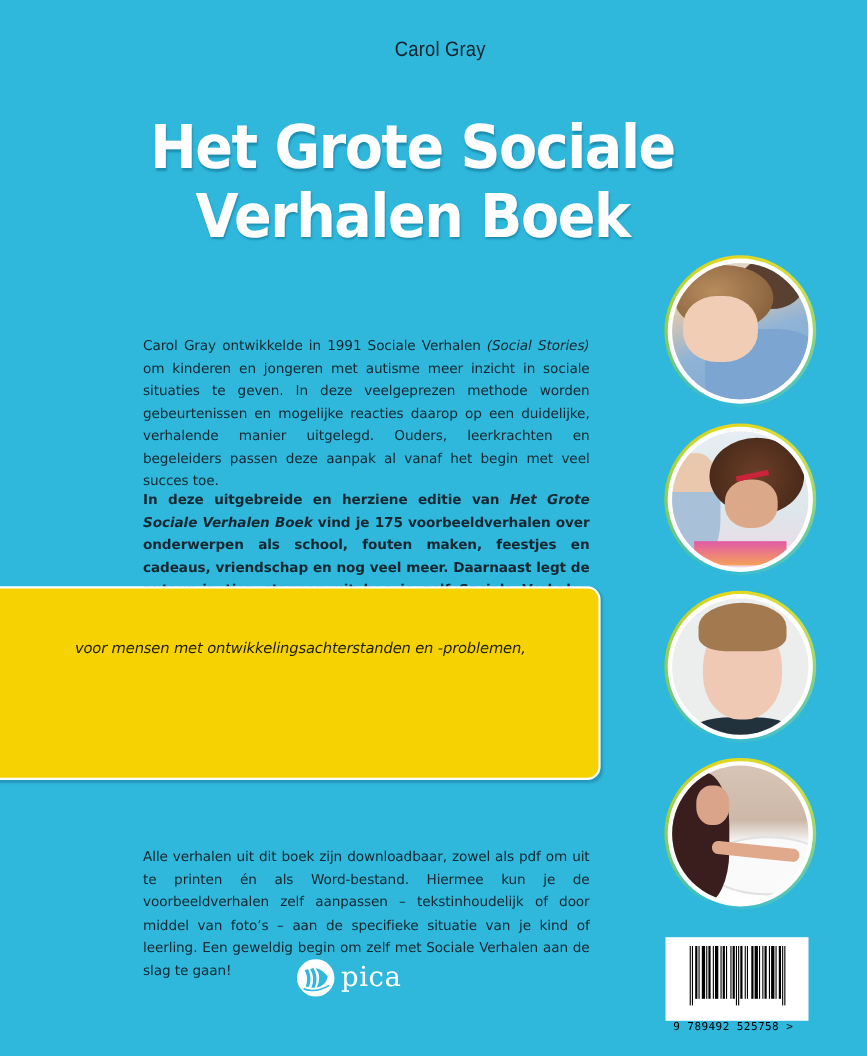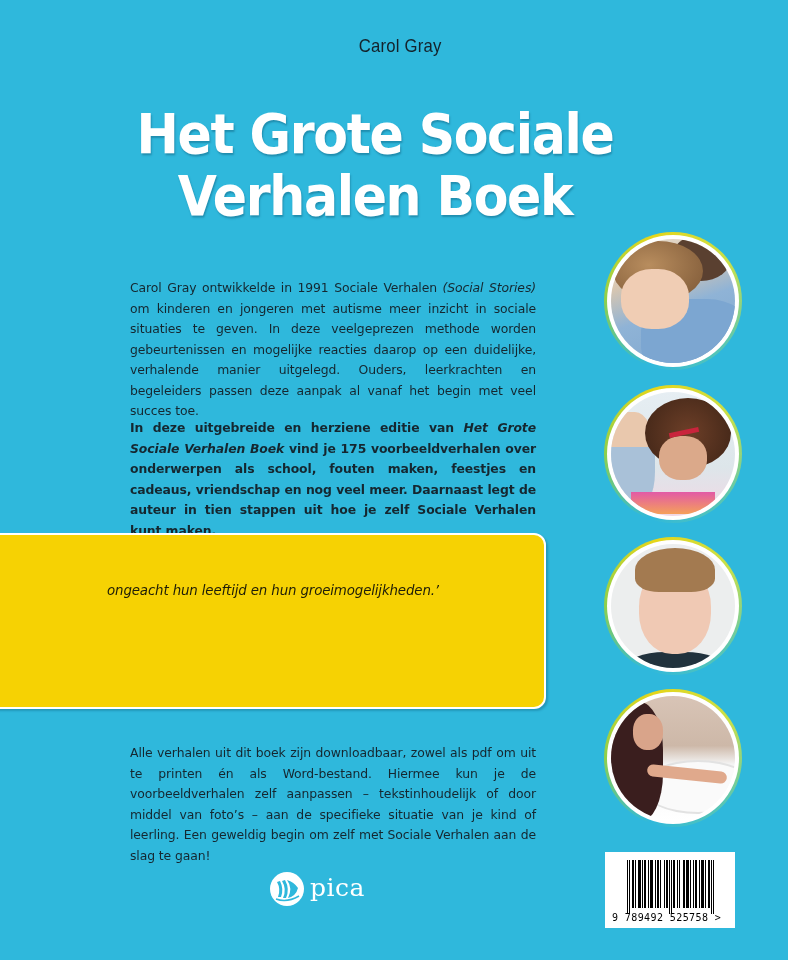--- a/index.html
+++ b/index.html
@@ -29,20 +29,21 @@
     text-shadow: 1px 2px 2px rgba(0,60,90,0.35);
     transform: scaleX(0.92);
     transform-origin: center;
   }
   .para {
     position: absolute; left: 130px; width: 406px;
     font-size: 12.4px; line-height: 20.5px;
     text-align: justify;
     letter-spacing: -0.1px;
     color: #152730;
+    margin-top: 26px;
   }
   .para i { font-style: italic; }
   #p1 { top: 278px; }
   #p2 { top: 418px; font-weight: bold; }
   #p3 { top: 743px; }
 
   .quote-box {
     position: absolute; left: -8px; top: 533px;
     width: 550px; height: 172px;
     background: #f6d203;
@@ -113,21 +114,21 @@
     width: 130px; height: 76px; background: #ffffff;
   }
   .bars {
     position: absolute; left: 22px; top: 8px; width: 90px; height: 52px;
     display: flex; align-items: flex-start;
   }
   .bars span { display:block; height: 48px; background:#000; }
   .bars span.tall { height: 54px; }
   .bars span.gap { background: transparent; }
   .barcode-num {
-    position: absolute; left: 7px; top: 60px; width: 124px;
+    position: absolute; left: 7px; top: 76px; width: 124px;
     font-family: "DejaVu Sans Mono", monospace;
     font-size: 10px; color: #000; letter-spacing: 0.4px;
   }
 
   .publisher {
     position: absolute; left: 270px; top: 872px;
     display: flex; align-items: center; gap: 6px;
   }
   .pub-logo {
     width: 34px; height: 34px; border-radius: 50%;
@@ -149,21 +150,21 @@
   <div>Het Grote Sociale</div>
   <div>Verhalen Boek</div>
 </div>
 
 <div class="para" id="p1"><span>Carol Gray ontwikkelde in 1991 Sociale Verhalen </span><i>(Social Stories)</i><span> om kinderen en jongeren met autisme meer inzicht in sociale situaties te geven. In deze veelgeprezen methode worden gebeurtenissen en mogelijke reacties daarop op een duidelijke, verhalende manier uitgelegd. Ouders, leerkrachten en begeleiders passen deze aanpak al vanaf het begin met veel succes toe.</span></div>
 
 <div class="para" id="p2"><span>In deze uitgebreide en herziene editie van </span><i>Het Grote Sociale Verhalen Boek</i><span> vind je 175 voorbeeldverhalen over onderwerpen als school, fouten maken, feestjes en cadeaus, vriendschap en nog veel meer. Daarnaast legt de auteur in tien stappen uit hoe je zelf Sociale Verhalen kunt maken.</span></div>
 
 <div class="quote-box">
   <div class="quote-text">
-    <div>ongeacht hun leeftijd en hun groeimogelijkheden.’</div>
+    <div>voor mensen met ontwikkelingsachterstanden en -problemen,</div>
   </div>
 </div>
 
 <div class="para" id="p3">Alle verhalen uit dit boek zijn downloadbaar, zowel als pdf om uit te printen én als Word-bestand. Hiermee kun je de voorbeeldverhalen zelf aanpassen – tekstinhoudelijk of door middel van foto’s – aan de specifieke situatie van je kind of leerling. Een geweldig begin om zelf met Sociale Verhalen aan de slag te gaan!</div>
 
 <div class="photo" id="photo1">
   <div class="inner">
       <div class="img">
     <div class="shoulder"></div>
         <div class="adulthair"></div>

